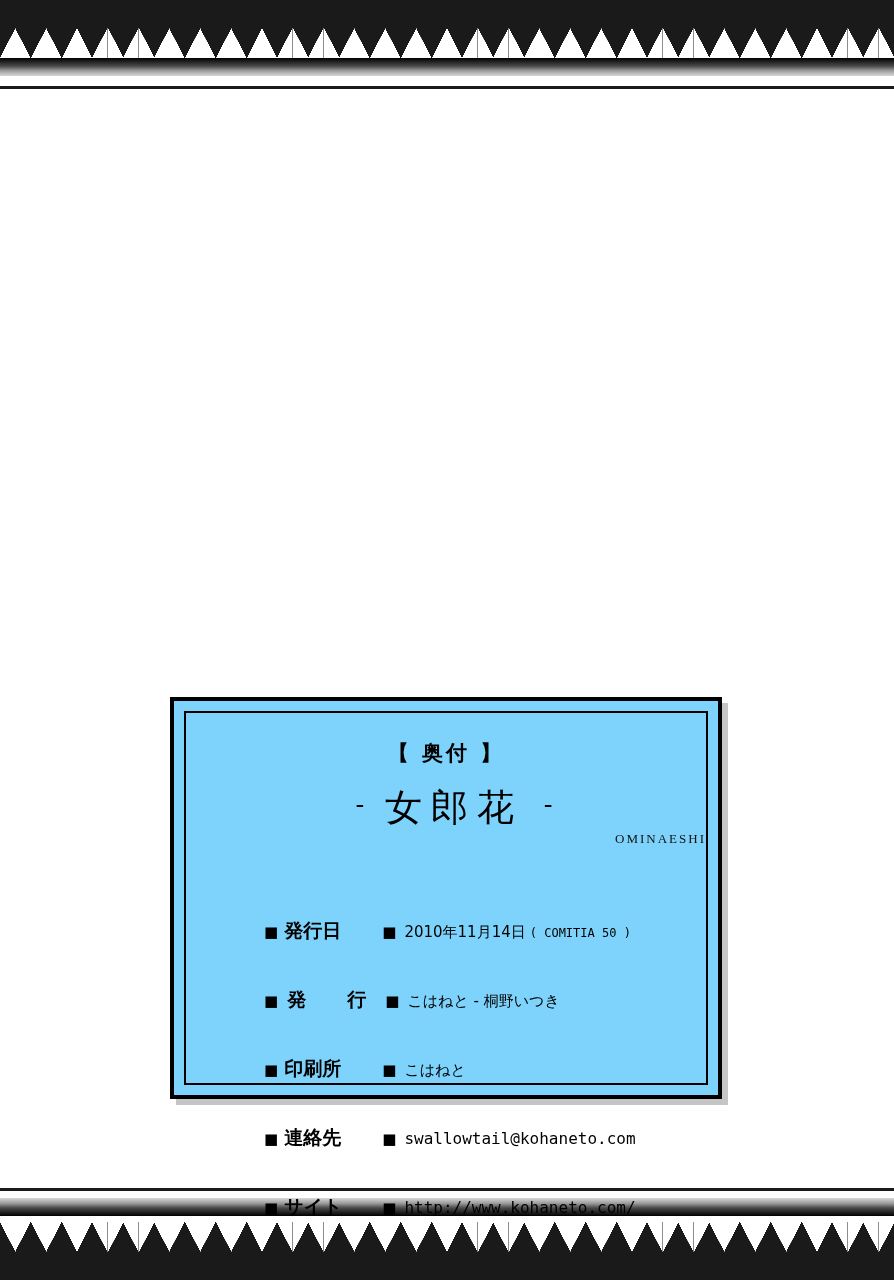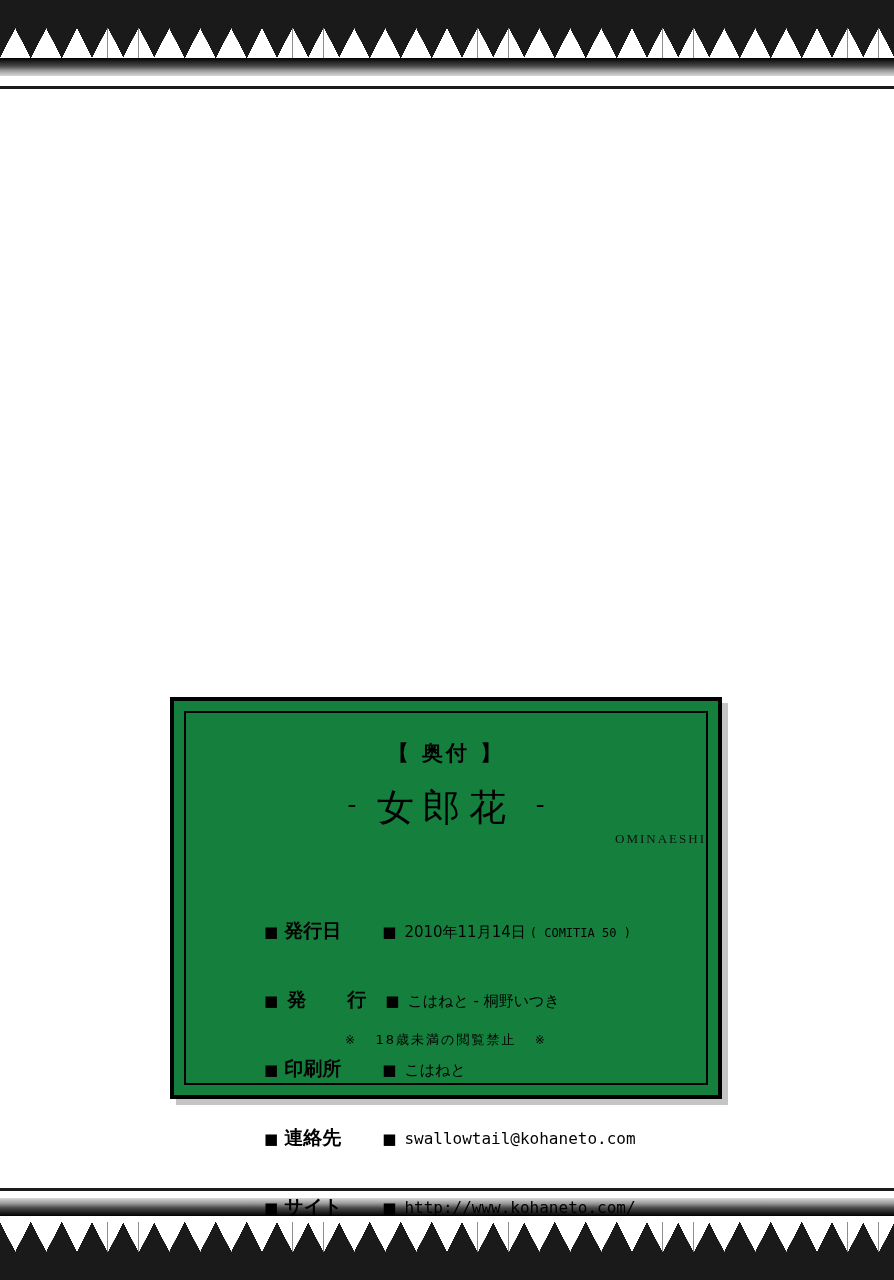--- a/index.html
+++ b/index.html
@@ -89,21 +89,21 @@
 
   
   #colophon {
     position: absolute;
     left: 170px;
     top: 697px;
     width: 552px;
     height: 402px;
     box-sizing: border-box;
     border: 4px solid #000000;
-    background: #15803d;
+    background: #7dd3fc;
     box-shadow: 6px 6px 0 0 rgba(150,150,150,0.55);
   }
   #colophon-inner {
     position: absolute;
     left: 10px;
     top: 10px;
     right: 10px;
     bottom: 10px;
     border: 2px solid #000000;
     box-sizing: border-box;
@@ -124,20 +124,21 @@
   .title-jp {
     position: absolute;
     top: 70px;
     left: 0;
     width: 100%;
     text-align: center;
     font-size: 37px;
     letter-spacing: 9px;
     color: #000;
     font-family: "DejaVu Serif", serif;
+    padding-left: 8px;
   }
   .title-jp .dash {
     font-size: 26px;
     letter-spacing: 0;
     vertical-align: 7px;
   }
   .title-rom {
     position: absolute;
     top: 118px;
     left: 0;
@@ -338,20 +339,15 @@
 
       <div class="info-row">
         <span class="sq">■</span>
         <span class="lbl">サイト</span>
         <span class="sq">■</span>
         <span class="val">http://www.kohaneto.com/</span>
       </div>
 
     </div>
 
-    <div class="notice">
-      <span class="mark">※</span>
-      &nbsp;&nbsp;<span>18歳未満の閲覧禁止</span>&nbsp;&nbsp;
-      <span class="mark">※</span>
-    </div>
 
   </div>
 </div>
 
 </body></html>

